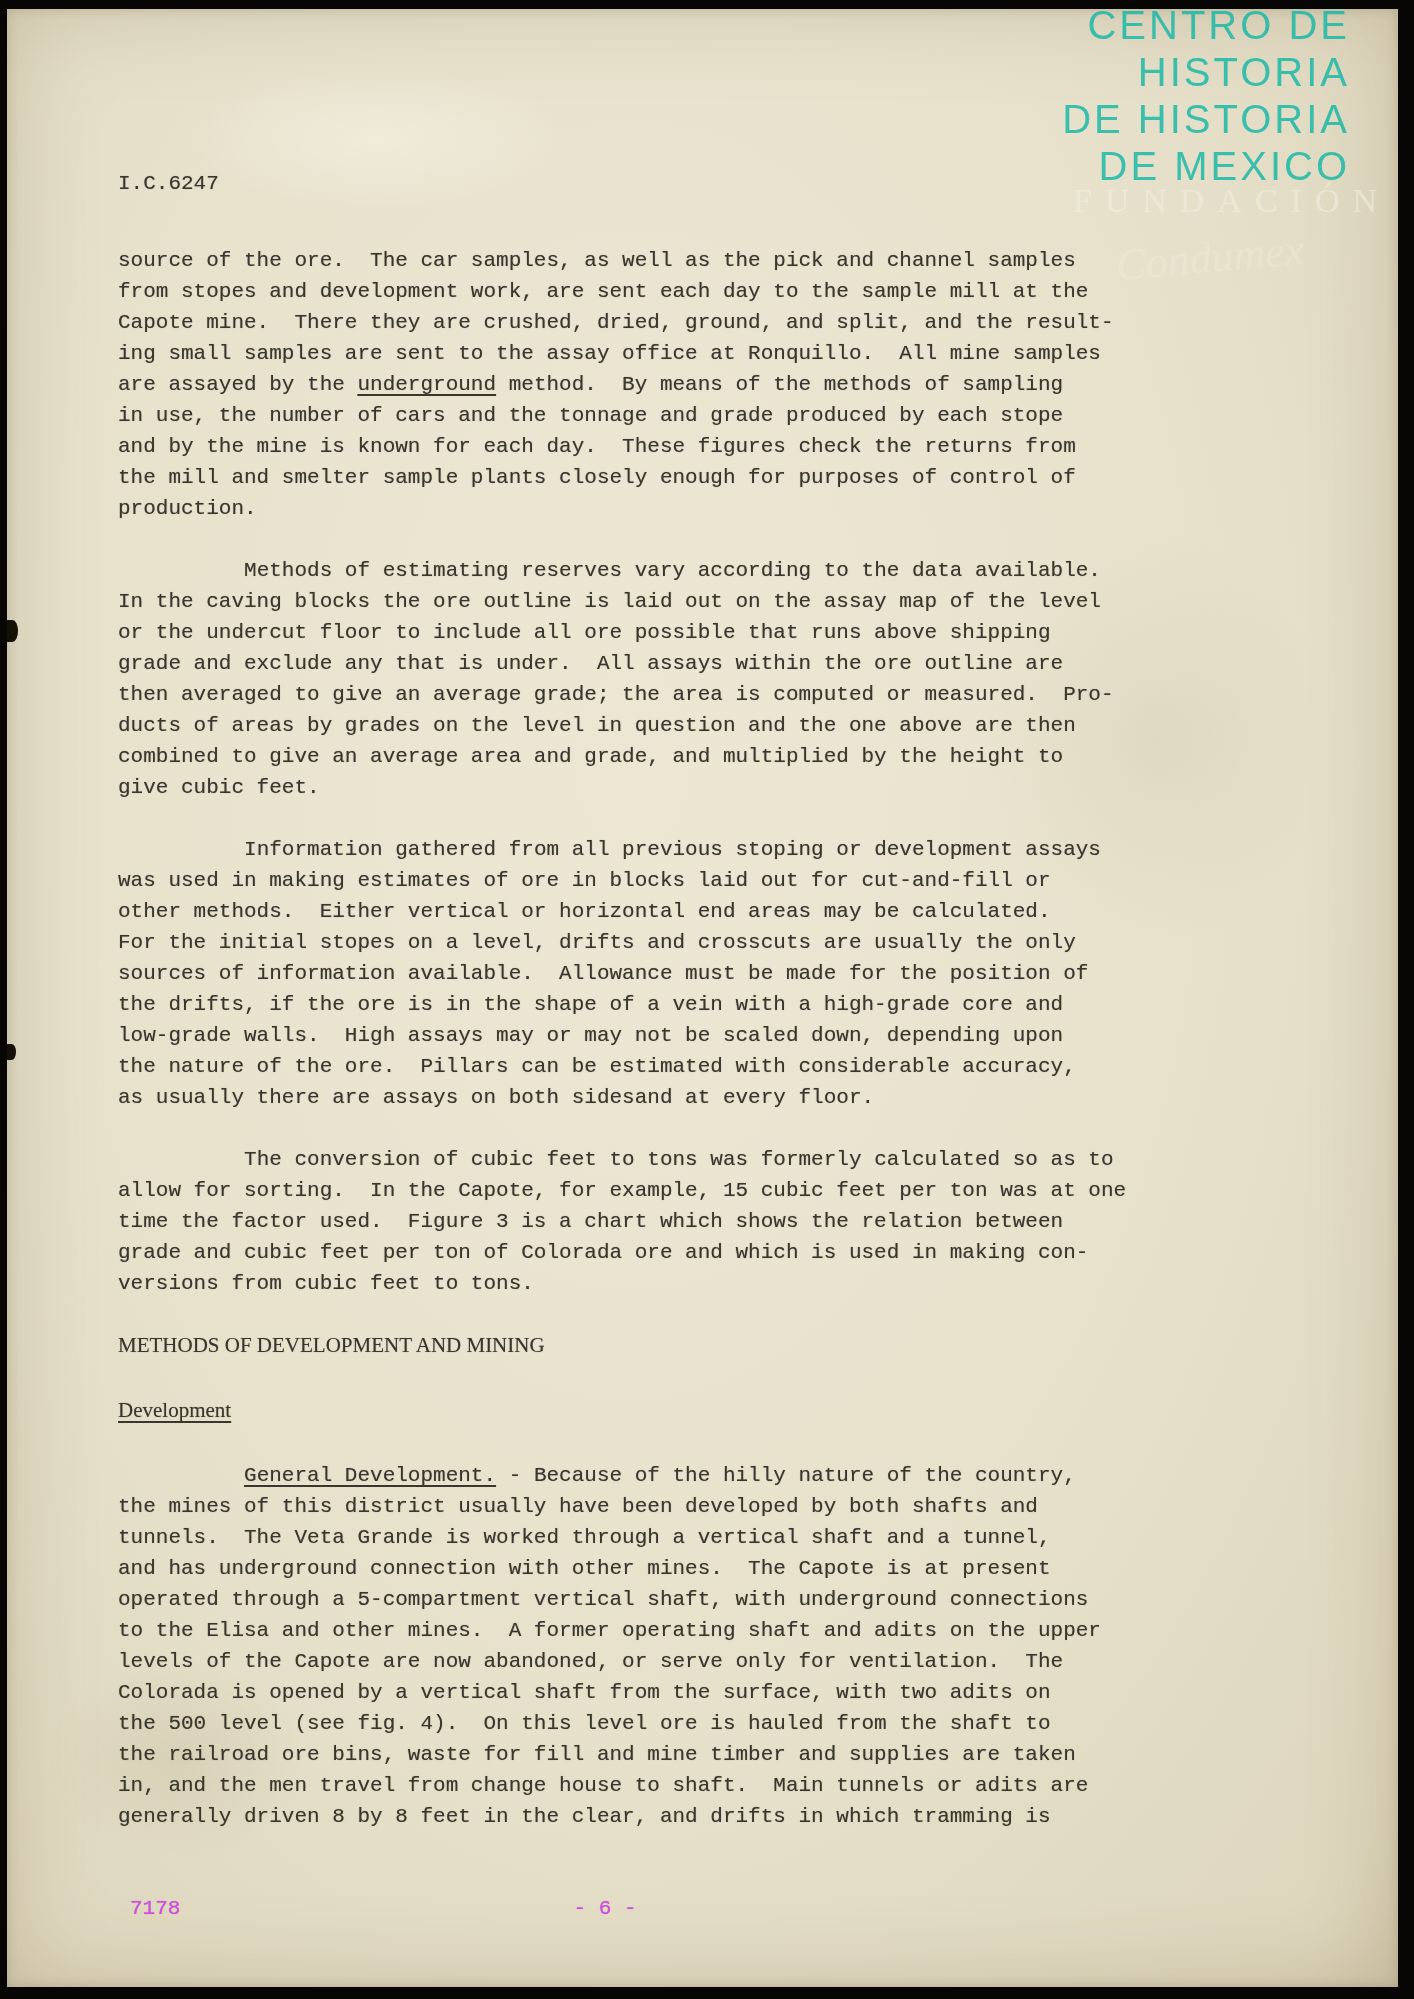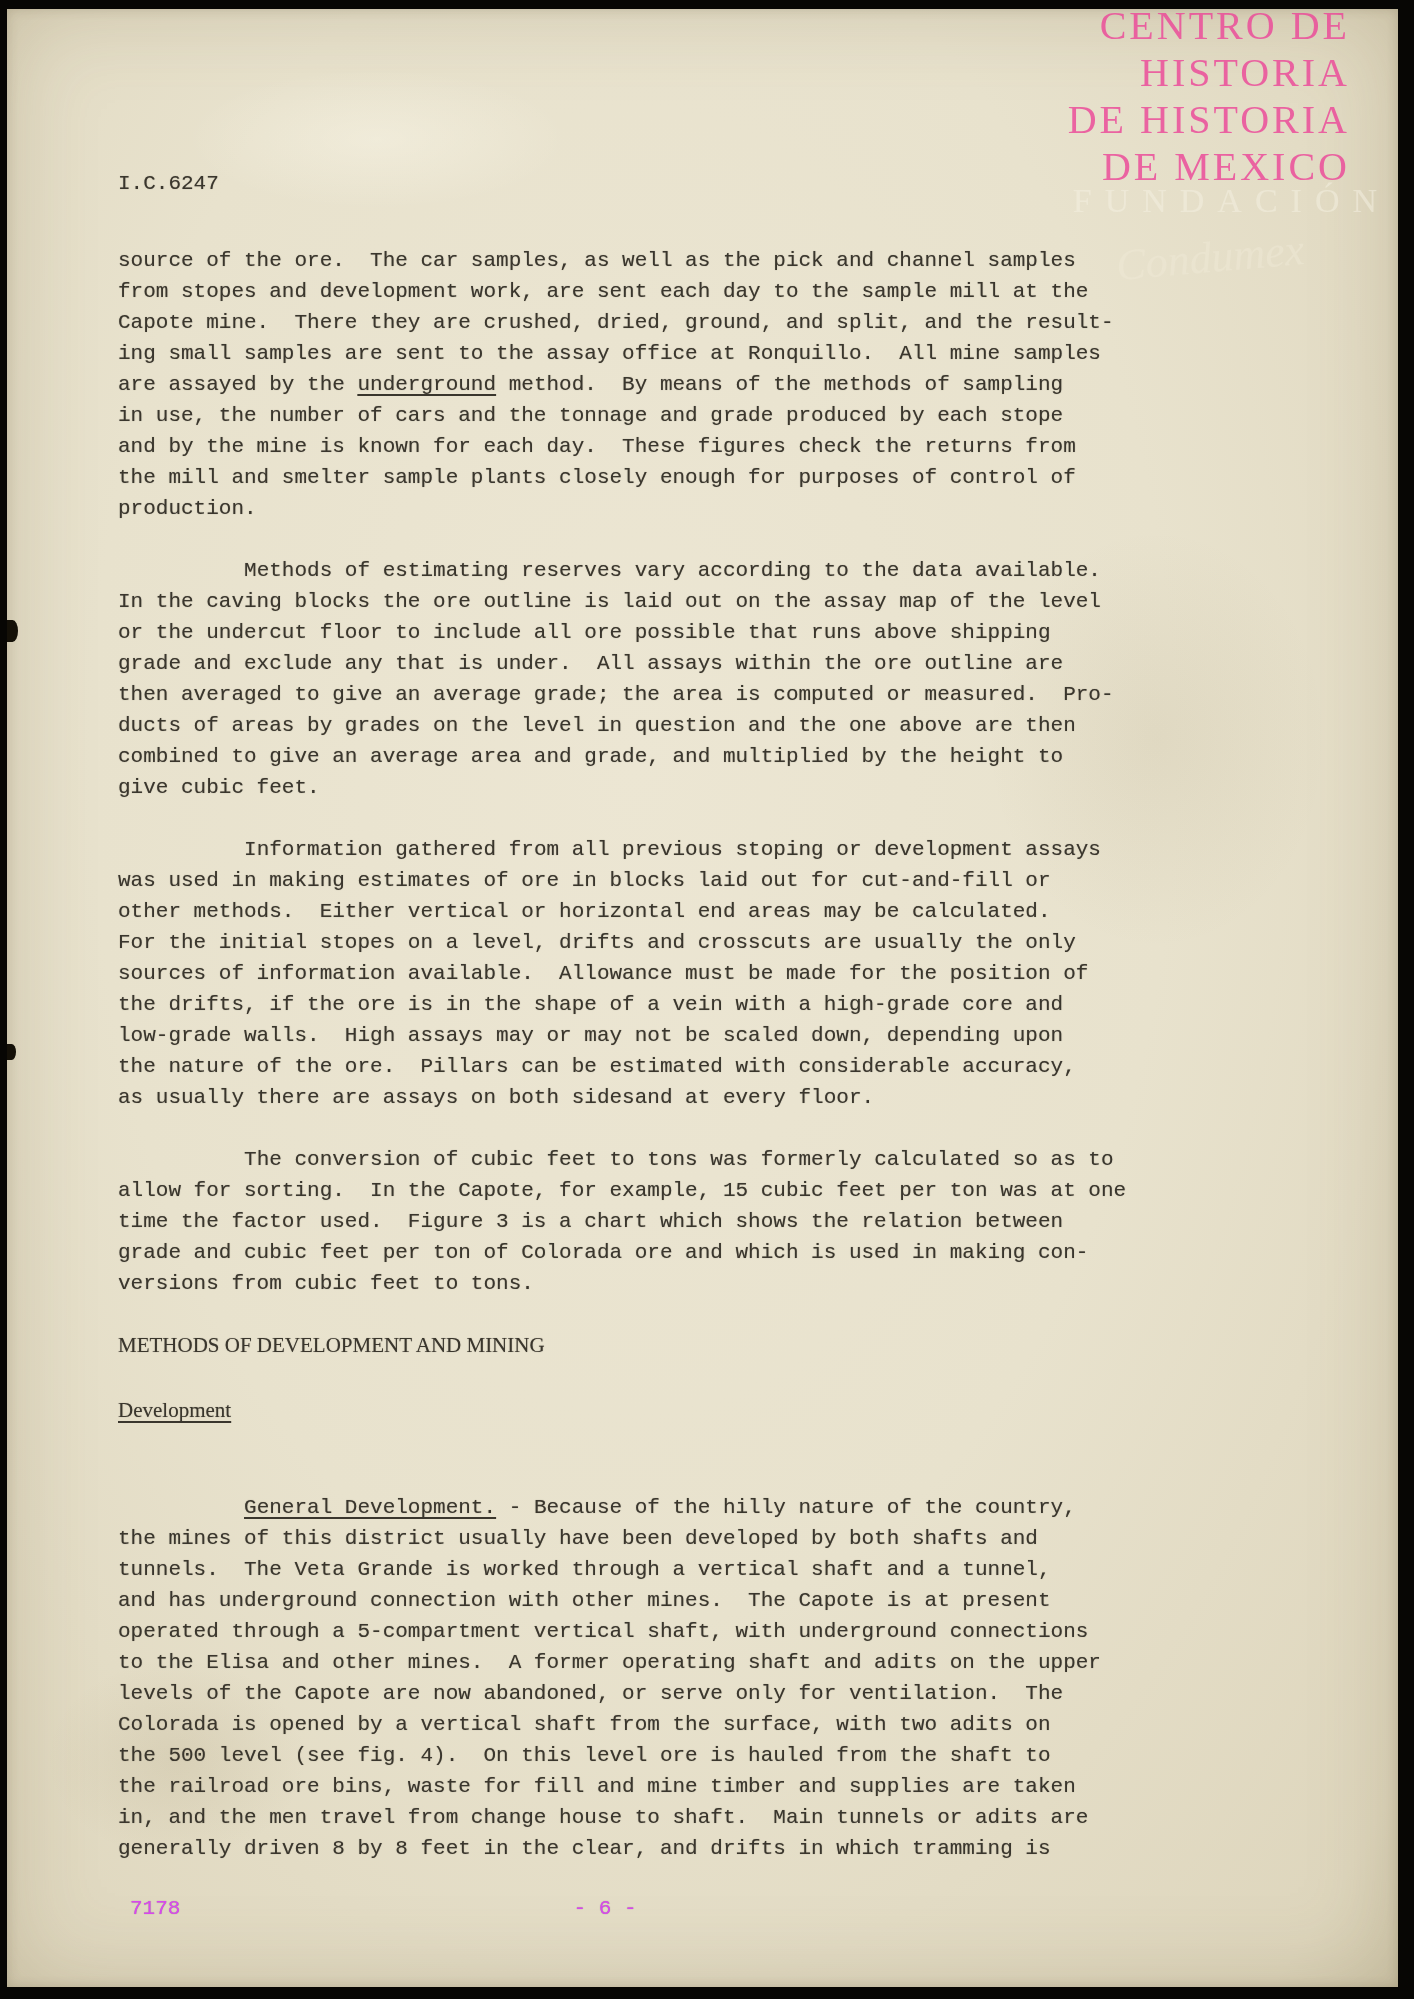--- a/index.html
+++ b/index.html
@@ -33,34 +33,34 @@
     position:absolute;left:118px;top:168px;width:1066px;
     color:#3a362d;
     font-size:21px;line-height:31px;
     text-shadow:0 0 1px rgba(58,54,45,.45);
   }
   .doc-id{margin-bottom:46px;}
   .para{white-space:pre-wrap;margin:0 0 31px 0;}
   .u{text-decoration:underline;text-underline-offset:4px;}
   .headwrap{width:930px;font-family:Liberation Serif, serif;}
   .heading{margin:10px 0 34px 0;}
-  .subheading{margin:0 0 66px 0;}
+  .subheading{margin:0 0 34px 0;}
   .footer{
     position:absolute;left:130px;top:1893px;width:950px;
     color:#d946ef;font-size:21px;line-height:31px;
     text-shadow:0 0 1px rgba(58,54,45,.45);
   }
   .footer .center{position:absolute;left:0;width:100%;text-align:center;}
 
   
   .wm{
     position:absolute;top:2px;right:64px;
     text-align:right;
-    font-family:Liberation Serif, serif;
-    color:#ec4899;opacity:.82;
+    font-family:Liberation Sans, sans-serif;
+    color:#14b8a6;opacity:.82;
     font-size:40px;line-height:47px;letter-spacing:3px;
     pointer-events:none;
   }
   .wm-fundacion{
     position:absolute;top:182px;right:24px;
     font-family:"Liberation Serif","DejaVu Serif",serif;
     font-size:34px;letter-spacing:13px;
     color:#f4f0e1;opacity:.55;
     pointer-events:none;
   }

